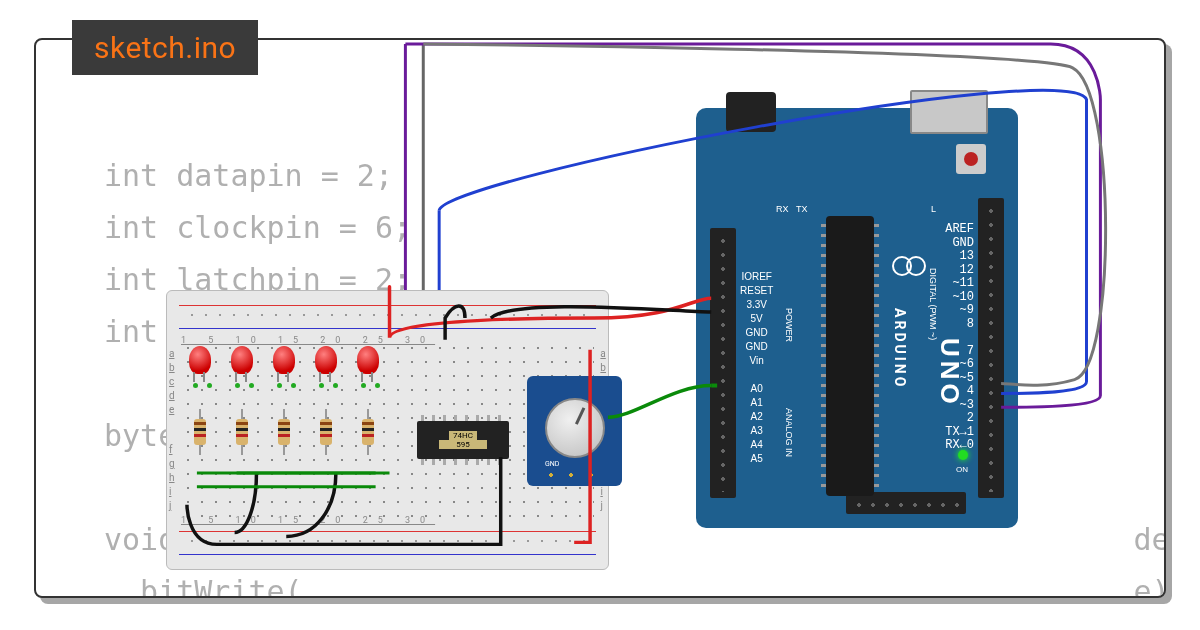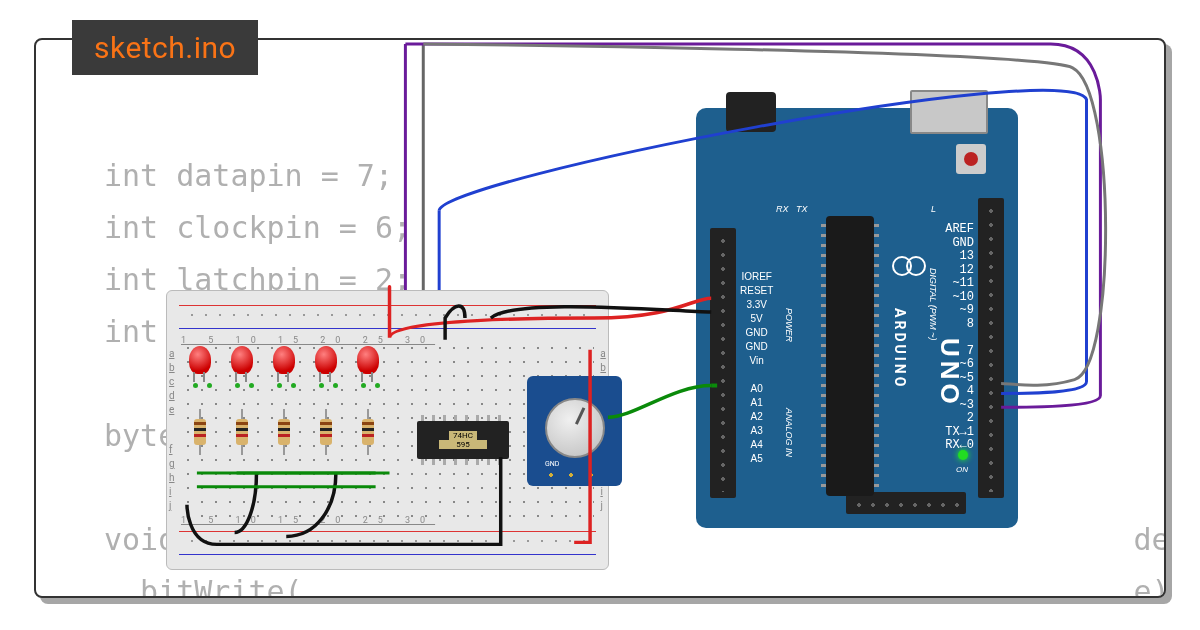--- a/index.html
+++ b/index.html
@@ -156,38 +156,38 @@
   .ard-logo { position:absolute; left:196px; top:200px; color:#fff; font-size:14px; font-weight:bold;
     writing-mode: vertical-lr; letter-spacing:3px; }
   .ard-inf { position:absolute; left:196px; top:148px; width:34px; height:20px; }
   .ard-inf::before,.ard-inf::after { content:""; position:absolute; width:16px; height:16px; border:2px solid #fff; border-radius:50%; top:0; }
   .ard-inf::before { left:0; } .ard-inf::after { right:0; }
   .ard-uno { position:absolute; left:238px; top:230px; color:#fff; font-size:26px; font-weight:bold;
     writing-mode: vertical-lr; letter-spacing:4px; font-family:Arial; }
   .ard-reset { position:absolute; right:32px; top:36px; width:30px; height:30px; background:#ccc; border-radius:3px; }
   .ard-reset::after { content:""; position:absolute; left:8px; top:8px; width:14px; height:14px; background:#b22; border-radius:50%; }
   .ard-led-on { position:absolute; right:50px; bottom:68px; width:10px; height:10px; background:#2d2; border-radius:50%; box-shadow:0 0 6px #2f2; }
-  .ard-label { position:absolute; color:#fff; font-size:9px; font-family:Arial;font-style:italic; }
+  .ard-label { position:absolute; color:#fff; font-size:9px; font-family:Arial; }
   .ard-pinlabels-l { position:absolute; left:44px; top:162px; color:#fff; font-size:10px; line-height:14px; text-align:center; font-family:Arial; }
   .ard-pinlabels-r { position:absolute; right:44px; top:115px; color:#fff; font-size:12px; line-height:13.5px; text-align:right; font-family:Liberation Mono, monospace; }
   
   .wires { position:absolute; left:0; top:0; width:100%; height:100%; pointer-events:none; z-index:5; }
   .wires-back { z-index:2; }
   .leddot { position:absolute; width:5px; height:5px; background:#2a2; border-radius:50%; }
 </style>
 </head>
 <body>
 
 <div class="tab">
   <span>sketch.ino</span>
 </div>
 
 <div class="frame">
 
-  <div class="code"><span>int datapin = 7;</span>
+  <div class="code"><span>int datapin = 2;</span>
 <span>int clockpin = 6;</span>
 <span>int latchpin = 2;</span>
 <span>int poten</span>
 <span></span>
 <span>byte data</span>
 <span></span>
 <span>void shift                                               desiredState){</span>
 <span>  bitWrite(                                              e);</span></div>
 
   <svg class="wires wires-back" viewBox="0 0 1132 560">

